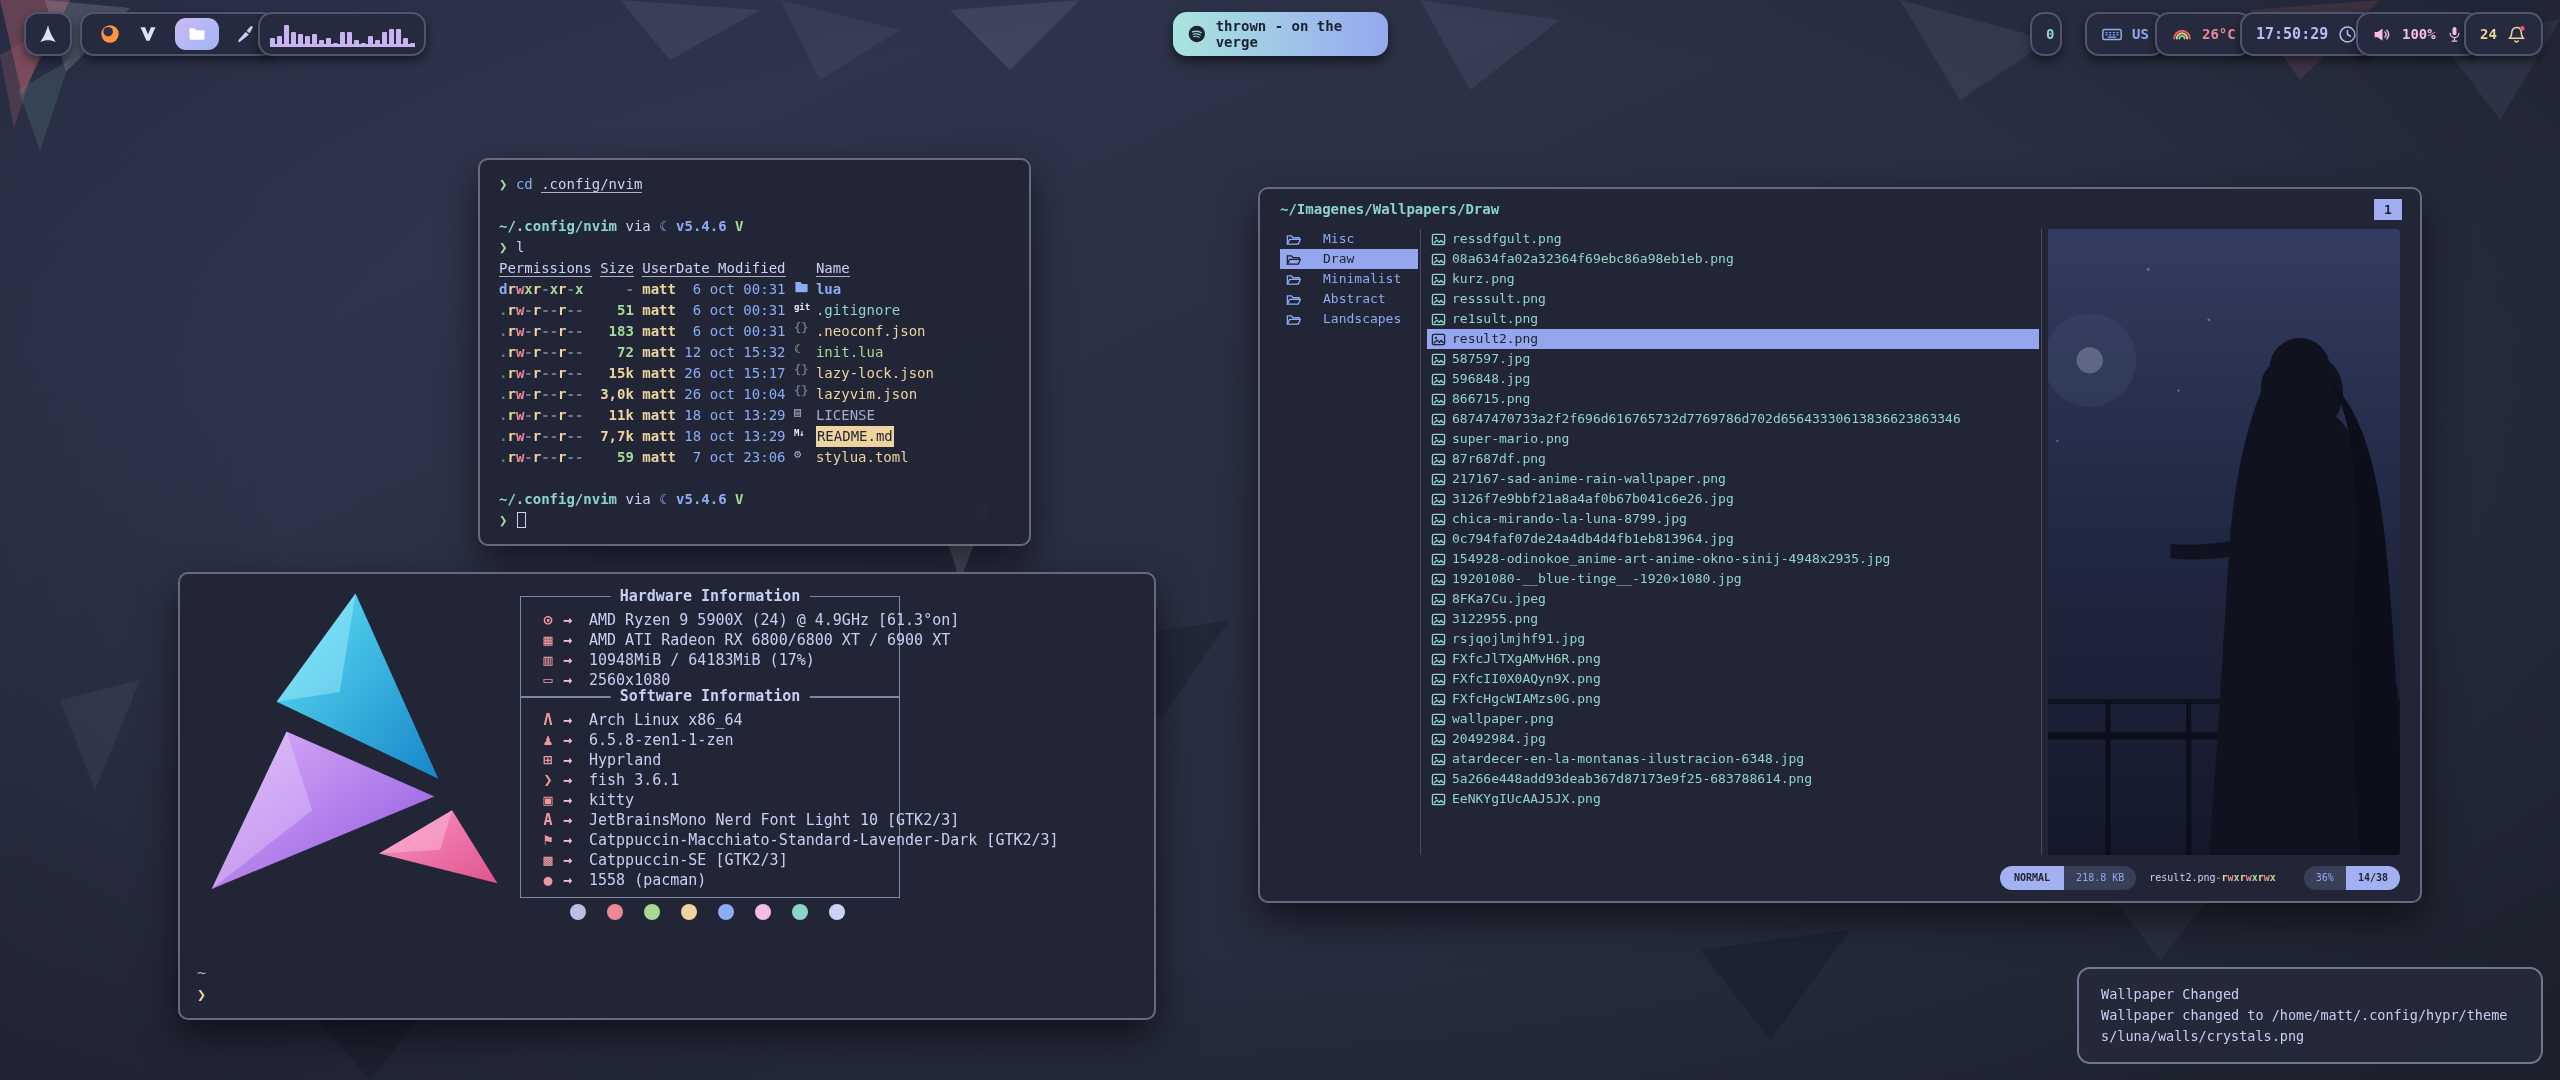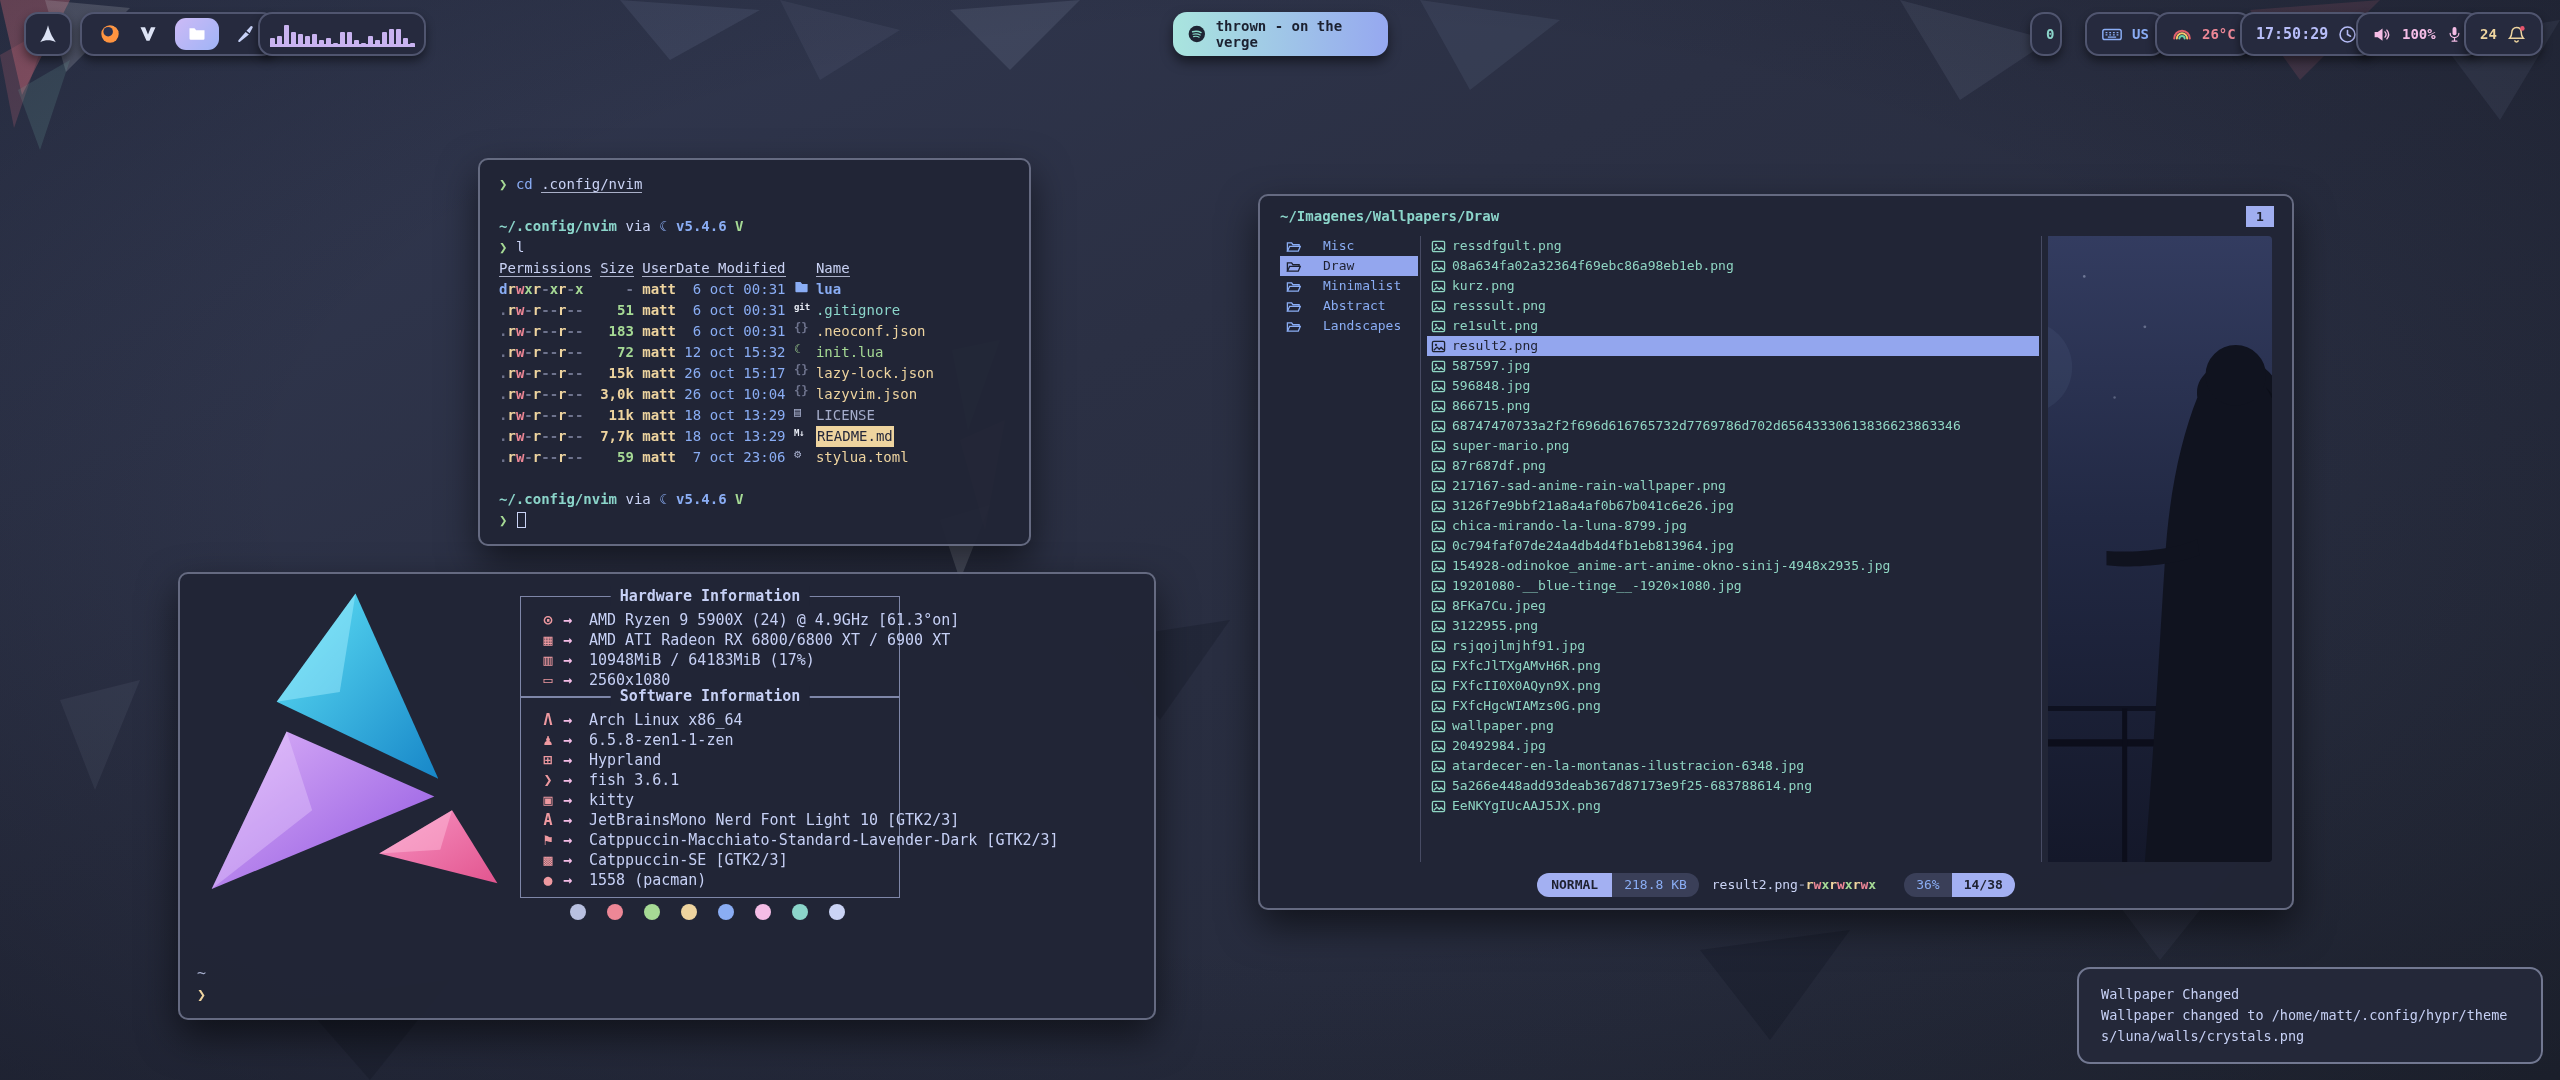--- a/index.html
+++ b/index.html
@@ -50,35 +50,35 @@
   .infobox + .infobox{margin-top:-1.6px;}
   .ib-title{position:absolute;top:-11px;left:50%;transform:translateX(-50%);background:#212536;padding:0 9px;
     font-weight:bold;color:#c6d0f5;white-space:nowrap;}
   .fetch-row{display:flex;white-space:nowrap;}
   .fetch-row .fi{width:30px;color:#ee99a0;font-weight:bold;text-align:center;flex:none;}
   .fetch-row .fa{width:26px;color:#f5bde6;font-weight:bold;flex:none;}
   #palette{position:absolute;left:390px;top:330px;display:flex;gap:21px;}
   #palette i{width:16px;height:16px;border-radius:50%;display:block;}
   #fetch-shell{position:absolute;left:17px;bottom:12px;line-height:22px;}
   
-  #yazi{left:1258px;top:194px;width:1036px;height:716px;font-size:13px;line-height:20px;color:#cad3f5;}
+  #yazi{left:1258px;top:187px;width:1164px;height:716px;font-size:13px;line-height:20px;color:#cad3f5;}
   #yazi-path{position:absolute;left:20px;top:10px;color:#8bd5ca;font-weight:bold;font-size:14px;}
   #yazi-tab{position:absolute;right:18px;top:10px;width:28px;height:21px;background:#a0aef0;color:#1e2130;
     display:flex;align-items:center;justify-content:center;font-weight:bold;}
   #yazi-cols{position:absolute;left:20px;right:20px;top:40px;bottom:46px;display:flex;}
   #yazi-sidebar{width:138px;flex:none;}
   .side-item{display:flex;align-items:center;gap:22px;height:20px;color:#8aadf4;padding-left:6px;white-space:nowrap;}
   .side-item.sel{background:#93a6ee;color:#1e2130;}
   .vsep{width:1px;background:#474b63;margin:0 6px 0 2px;flex:none;}
   #yazi-list{width:612px;flex:none;overflow:hidden;}
   .file-row{display:flex;align-items:center;gap:6px;height:20px;color:#8fd6c3;white-space:nowrap;padding-left:4px;}
   .file-row.sel{background:#93a6ee;color:#1e2130;}
   #yazi-preview{flex:1;overflow:hidden;border-radius:0 4px 4px 0;}
   #yazi-status{position:absolute;left:20px;right:20px;bottom:10px;height:26px;display:flex;align-items:center;
-    justify-content:center;font-size:13px;}
+    justify-content:flex-end;font-size:10px;}
   .pill-l{display:flex;align-items:center;}
   .seg-mode{background:#a3b0f2;color:#1e2130;font-weight:bold;padding:2px 14px;border-radius:13px 0 0 13px;}
   .seg-size{background:#3a3f58;color:#8aadf4;padding:2px 12px;border-radius:0 13px 13px 0;}
   .seg-file{margin-left:13px;color:#cad3f5;}
   .pill-r{display:flex;align-items:center;gap:28px;}
   .seg-pct{background:#3a3f58;color:#8aadf4;padding:2px 12px;border-radius:13px 0 0 13px;}
   .seg-pos{background:#a3b0f2;color:#1e2130;font-weight:bold;padding:2px 12px;border-radius:0 13px 13px 0;}
   
   #notification{position:absolute;left:2077px;top:967px;width:466px;min-height:95px;background:rgba(36,40,58,.97);
     border:2px solid rgba(167,175,205,.6);border-radius:13px;padding:15px 22px;color:#c6d0f5;

